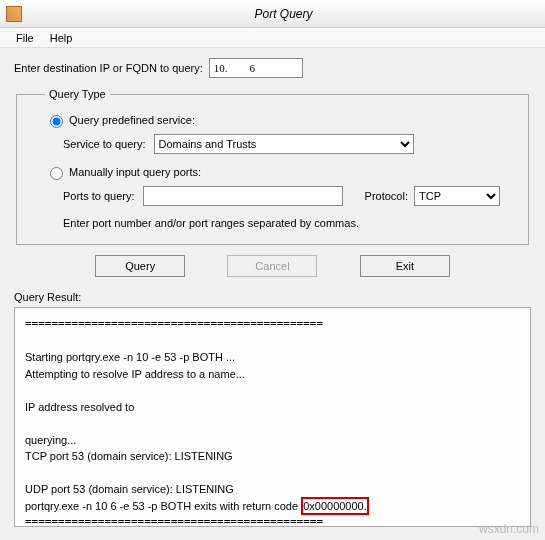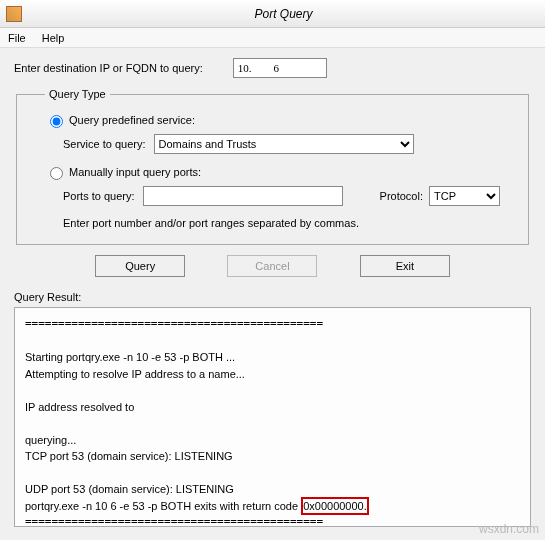--- a/index.html
+++ b/index.html
@@ -1,23 +1,23 @@
 <!DOCTYPE html>
 <html><head>
   <meta charset="utf-8">
   <style>
     * { box-sizing: border-box; }
     body { margin: 0; font-family: Tahoma, sans-serif; font-size: 11px; background: #f0f0f0; width: 545px; }
     .titlebar { background: linear-gradient(#fff, #e8e8e8); height: 28px; display: flex; align-items: center; padding: 0 6px; border-bottom: 1px solid #ccc; font-style: italic; }
     .titlebar .icon { width: 16px; height: 16px; background: linear-gradient(45deg,#c94,#fa5); border:1px solid #a63; margin-right: 6px; }
     .titlebar .title { flex: 1; text-align: center; font-size: 12px; }
-    .menubar { background: #f8f8f8; height: 20px; display: flex; align-items: center; padding: 0 0; border-bottom: 1px solid #ddd; }
+    .menubar { background: #f8f8f8; height: 20px; display: flex; align-items: center; padding: 0 8px; border-bottom: 1px solid #ddd; }
     .menubar span { padding: 2px 8px; cursor: default; }
     .content { padding: 10px 14px; }
-    .row { display: flex; align-items: center; margin-bottom: 10px; gap: 24px; }
+    .row { display: flex; align-items: center; margin-bottom: 10px; }
     .row label { margin-right: 6px; }
     input[type=text] { font: inherit; border: 1px solid #888; padding: 2px 4px; background: #fff; height: 20px; }
     fieldset { border: 1px solid #aaa; padding: 8px 28px 14px; margin-bottom: 8px; }
     legend { padding: 0 4px; }
     .radio-row { display: flex; align-items: center; margin: 4px 0 6px; }
     .radio-row input { margin-right: 6px; }
     .subrow { display: flex; align-items: center; margin: 4px 0 10px 18px; }
     .subrow label { margin-right: 8px; }
     select { font: inherit; border: 1px solid #888; background: #fff; height: 20px; }
     .helptext { margin: 6px 0 0 18px; color: #000; line-height: 1.3; }
@@ -65,21 +65,21 @@
     </div>
 
     <div class="radio-row">
       <input type="radio" name="qt" style="">
       <label>Manually input query ports:</label>
     </div>
     <div class="subrow">
       <label>Ports to query:</label>
       <input type="text" style="width: 200px;" value="">
       <label style="margin-left:auto;margin-right:6px">Protocol:</label>
-      <select style="width:71px">
+      <select style="width:86px">
         <option>TCP</option>
       </select>
     </div>
     <div class="helptext">
       <div>Enter port number and/or port ranges separated by commas.</div>
     </div>
   </fieldset>
 
   <div class="btnrow">
     <button>Query</button>

